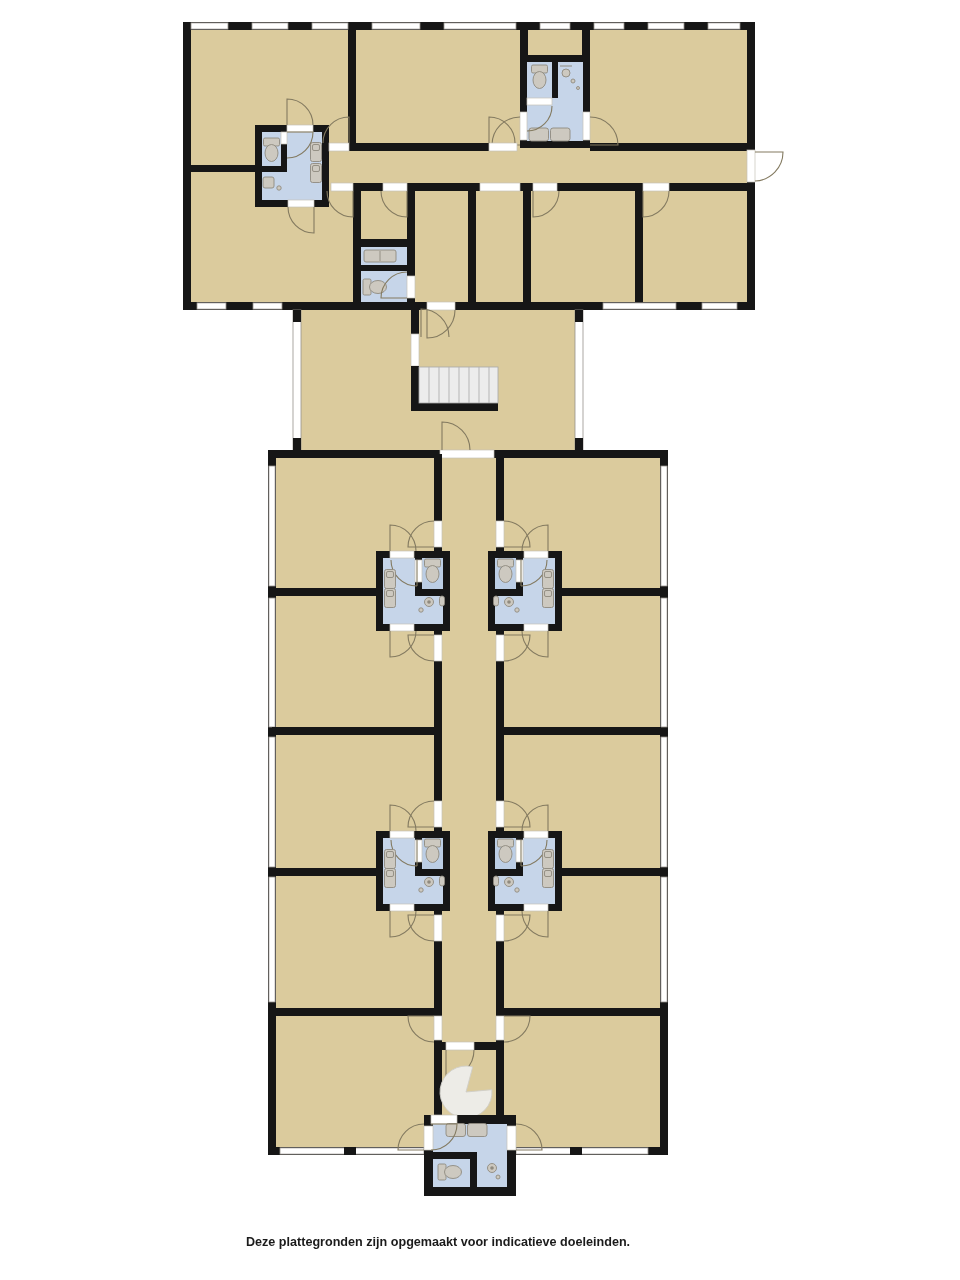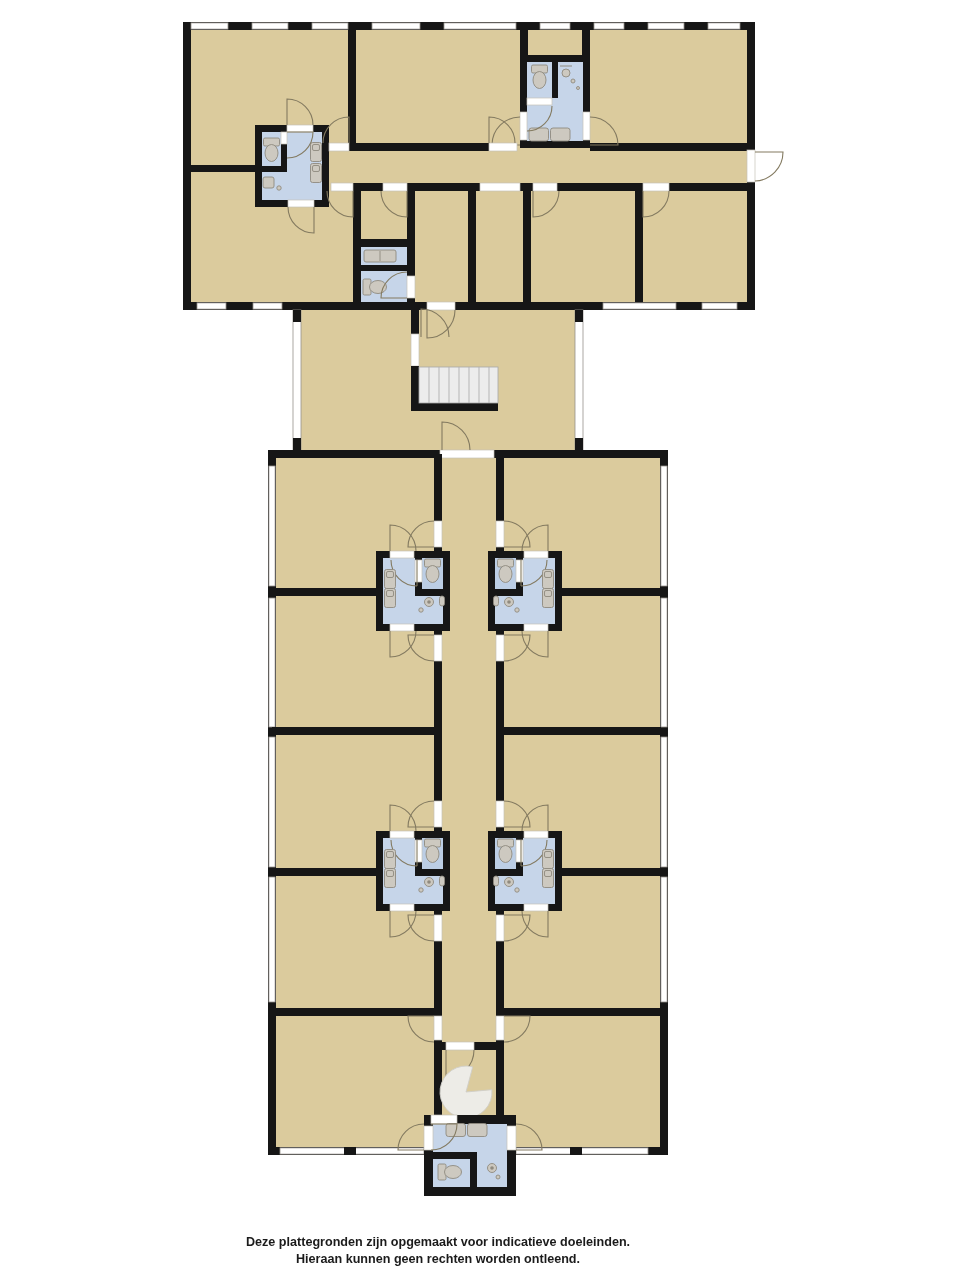--- a/index.html
+++ b/index.html
@@ -313,15 +313,14 @@
       <circle class="fx" cx="498" cy="1177" r="2"></circle>
       <path class="ar" d="M 431,1124 L 457,1124 A 26,26 0 0 1 431,1150"></path>
       <path class="ar" d="M 424,1150 L 398,1150 A 26,26 0 0 1 424,1124"></path>
       <path class="ar" d="M 516,1150 L 542,1150 A 26,26 0 0 0 516,1124"></path>
     </g>
   </g>
 </svg>
 
 <div id="disclaimer">
   <div>Deze plattegronden zijn opgemaakt voor indicatieve doeleinden.</div>
-  <div>Hieraan kunnen geen rechten worden ontleend.</div>
 </div>
 </div>
 
 </body></html>

